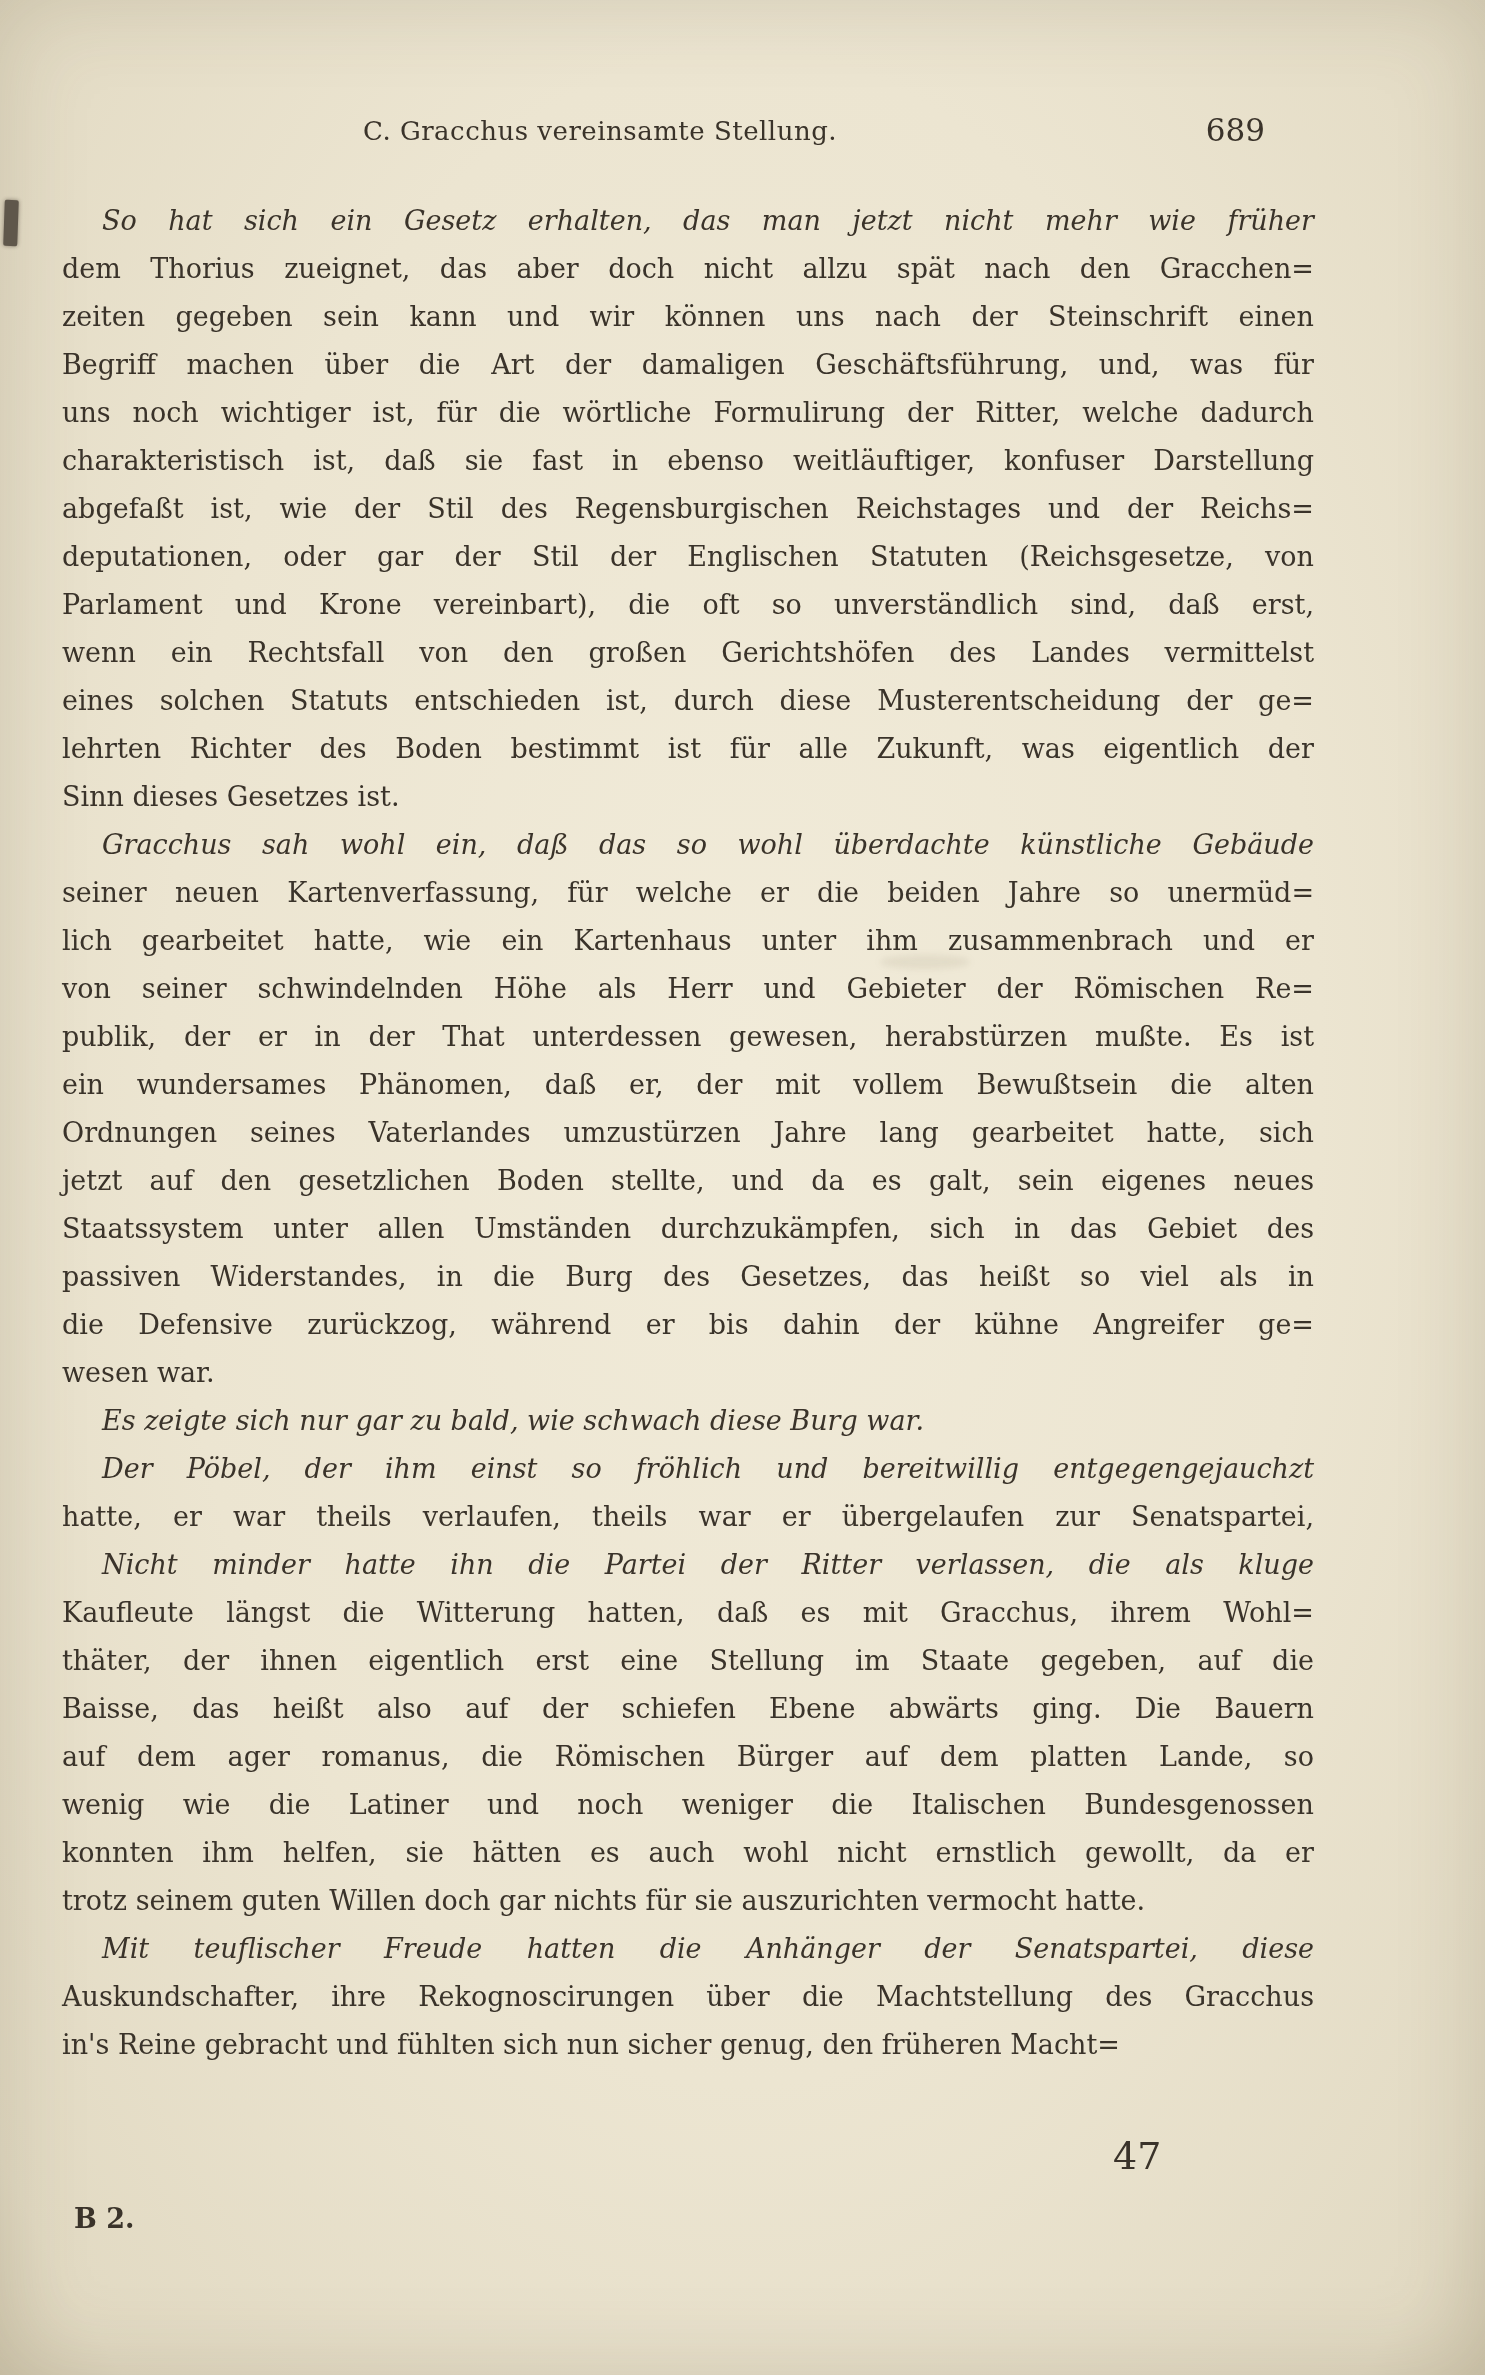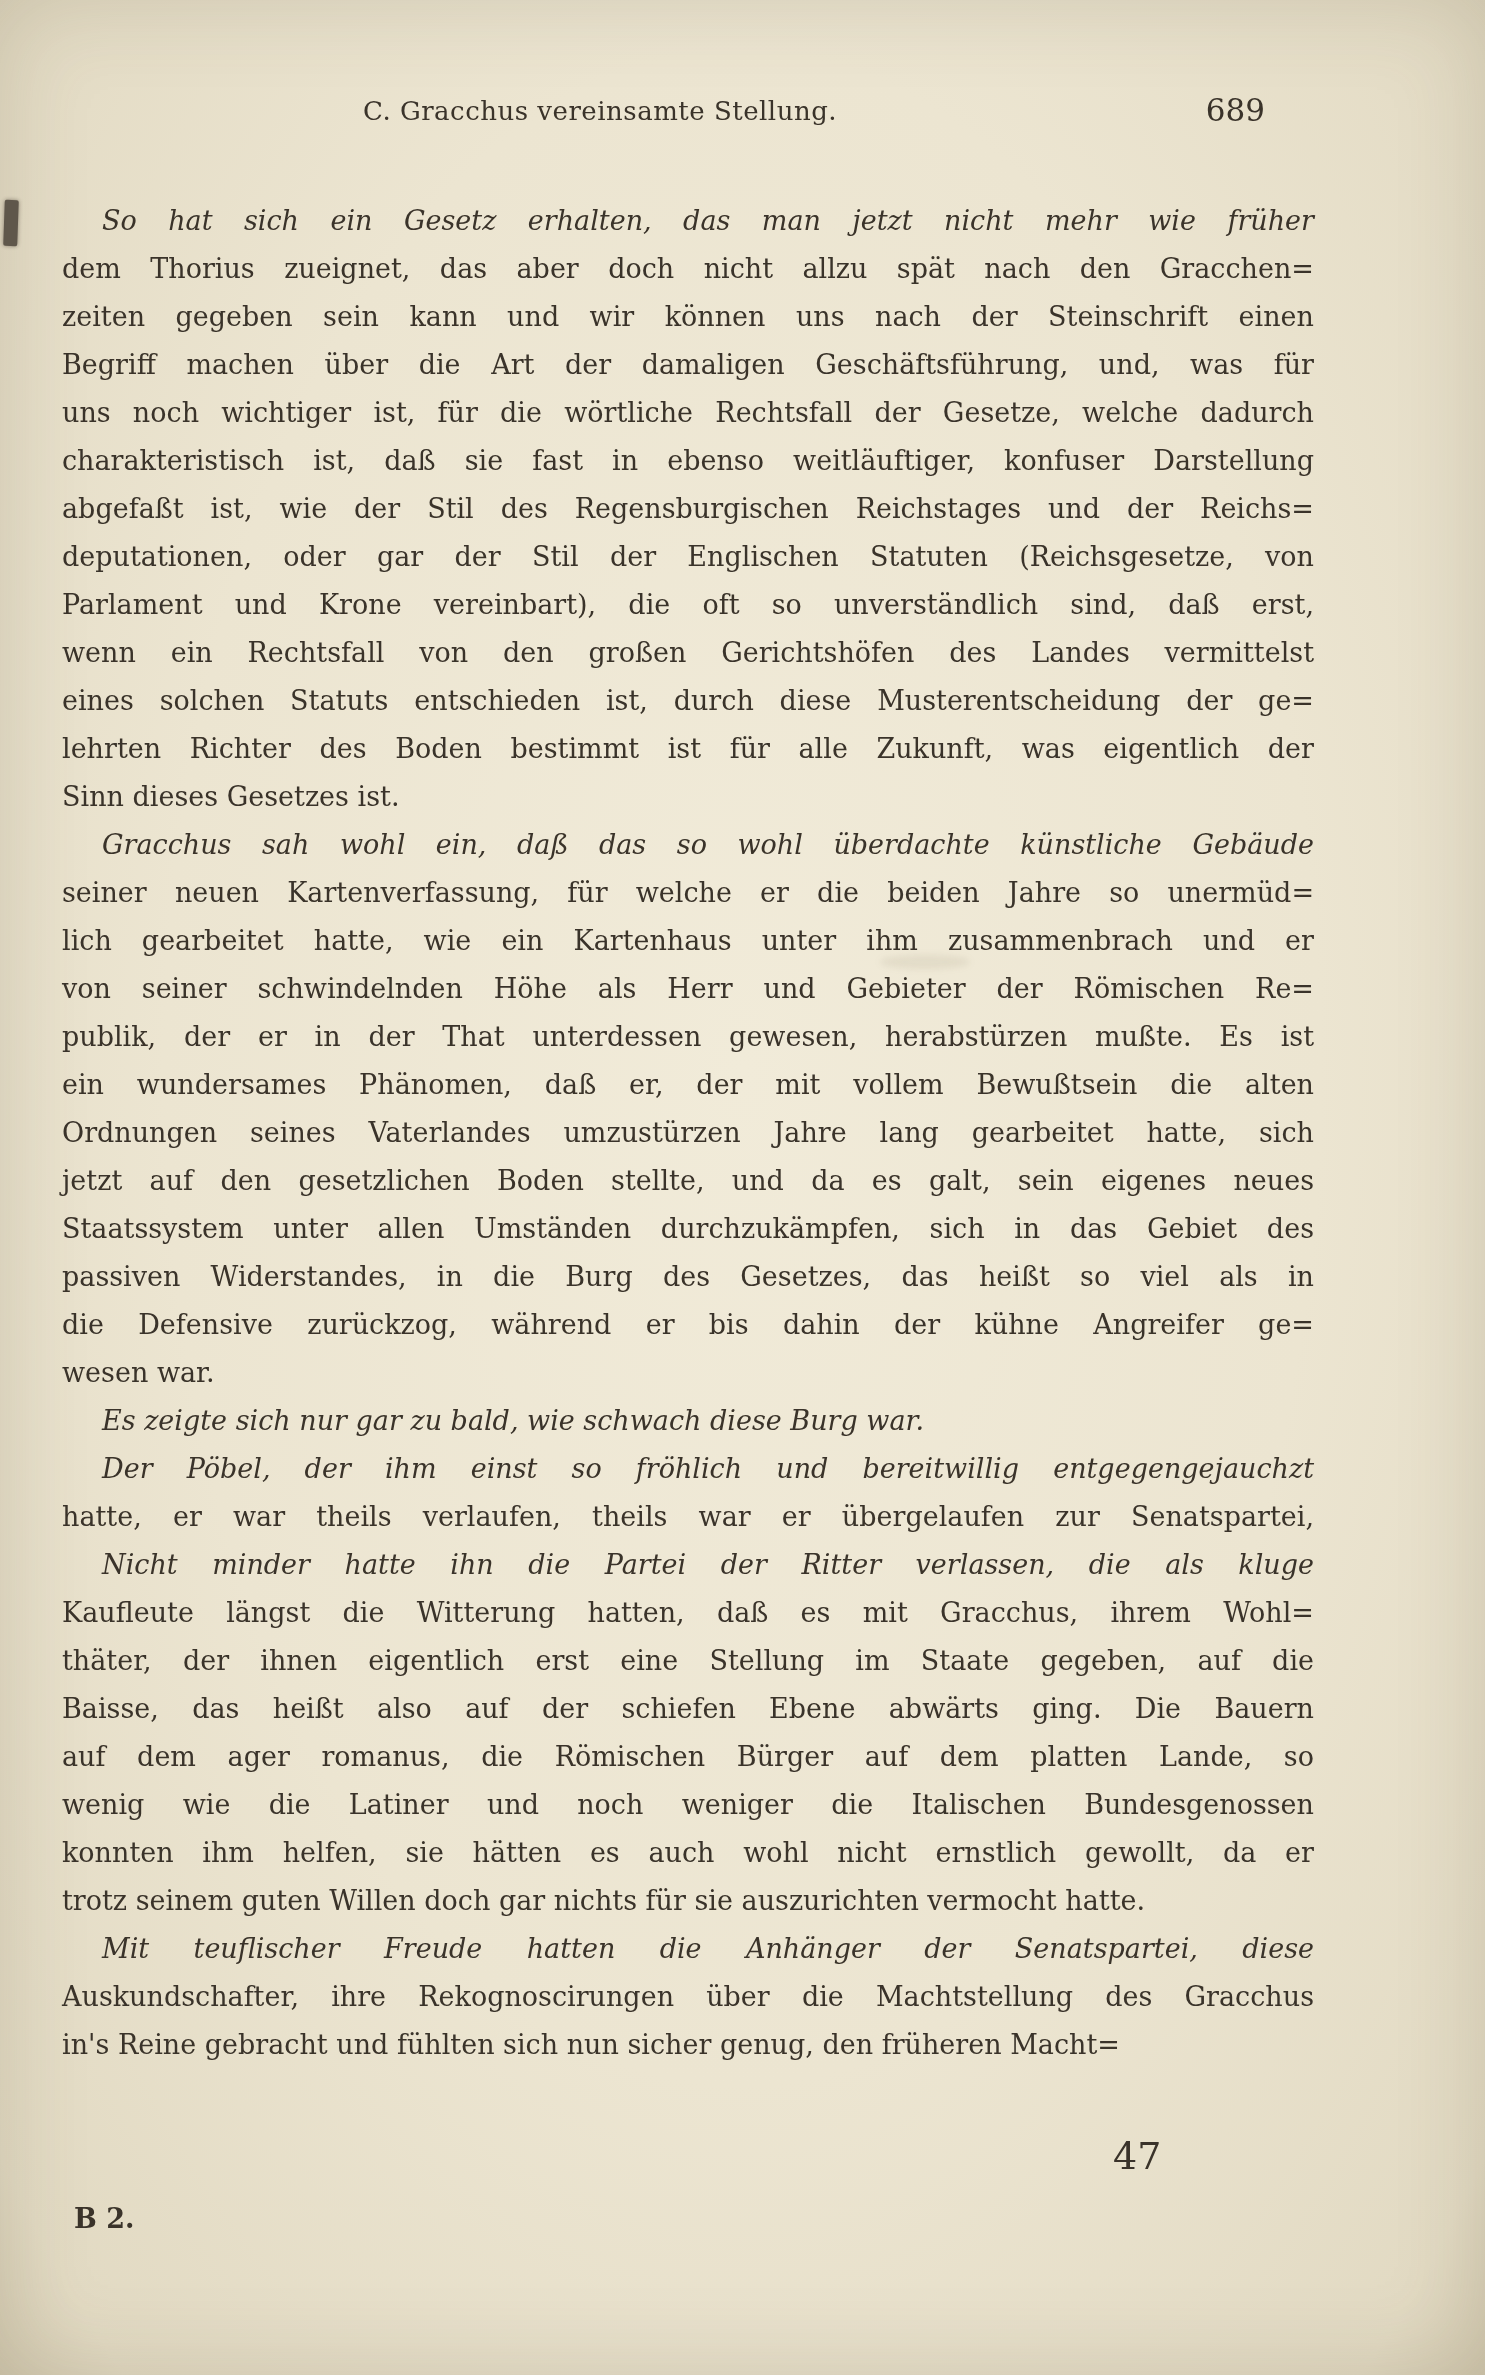--- a/index.html
+++ b/index.html
@@ -6,21 +6,21 @@
   .page {
     position:relative; width:1485px; height:2375px; margin:0 auto;
     background:#ece5d1;
     background-image: radial-gradient(ellipse at 50% 45%, #f1ebd9 0%, #ece5d1 55%, #e2dac3 92%, #d6cdb4 100%);
     box-shadow: inset 0 0 90px rgba(90,75,50,0.18);
     overflow:hidden;
     font-family:"DejaVu Serif","Liberation Serif",serif;
     color:#3a332a;
   }
   .running-head {
-    position:absolute; top:96px; left:60px; width:1255px; height:46px;
+    position:absolute; top:116px; left:60px; width:1255px; height:46px;
   }
   .head-title {
     position:absolute; left:0; top:0; width:1080px;
     text-align:center; font-size:26px; letter-spacing:0.5px;
   }
   .head-pagenum {
     position:absolute; right:50px; top:-4px; font-size:31px;
   }
   .textblock {
     position:absolute; left:62px; top:197px; width:1252px;
@@ -60,21 +60,21 @@
   <div class="running-head">
     <div class="head-title">C. Gracchus vereinsamte Stellung.</div>
     <div class="head-pagenum">689</div>
   </div>
 
   <div class="textblock" id="textblock">
       <div class="line indent">So hat sich ein Gesetz erhalten, das man jetzt nicht mehr wie früher</div>
       <div class="line">dem Thorius zueignet, das aber doch nicht allzu spät nach den Gracchen=</div>
       <div class="line">zeiten gegeben sein kann und wir können uns nach der Steinschrift einen</div>
       <div class="line">Begriff machen über die Art der damaligen Geschäftsführung, und, was für</div>
-      <div class="line">uns noch wichtiger ist, für die wörtliche Rechtsfall der Gesetze, welche dadurch</div>
+      <div class="line">uns noch wichtiger ist, für die wörtliche Formulirung der Ritter, welche dadurch</div>
       <div class="line">charakteristisch ist, daß sie fast in ebenso weitläuftiger, konfuser Darstellung</div>
       <div class="line">abgefaßt ist, wie der Stil des Regensburgischen Reichstages und der Reichs=</div>
       <div class="line">deputationen, oder gar der Stil der Englischen Statuten (Reichsgesetze, von</div>
       <div class="line">Parlament und Krone vereinbart), die oft so unverständlich sind, daß erst,</div>
       <div class="line">wenn ein Rechtsfall von den großen Gerichtshöfen des Landes vermittelst</div>
       <div class="line">eines solchen Statuts entschieden ist, durch diese Musterentscheidung der ge=</div>
       <div class="line">lehrten Richter des Boden bestimmt ist für alle Zukunft, was eigentlich der</div>
       <div class="line end">Sinn dieses Gesetzes ist.</div>
       <div class="line indent">Gracchus sah wohl ein, daß das so wohl überdachte künstliche Gebäude</div>
       <div class="line">seiner neuen Kartenverfassung, für welche er die beiden Jahre so unermüd=</div>

